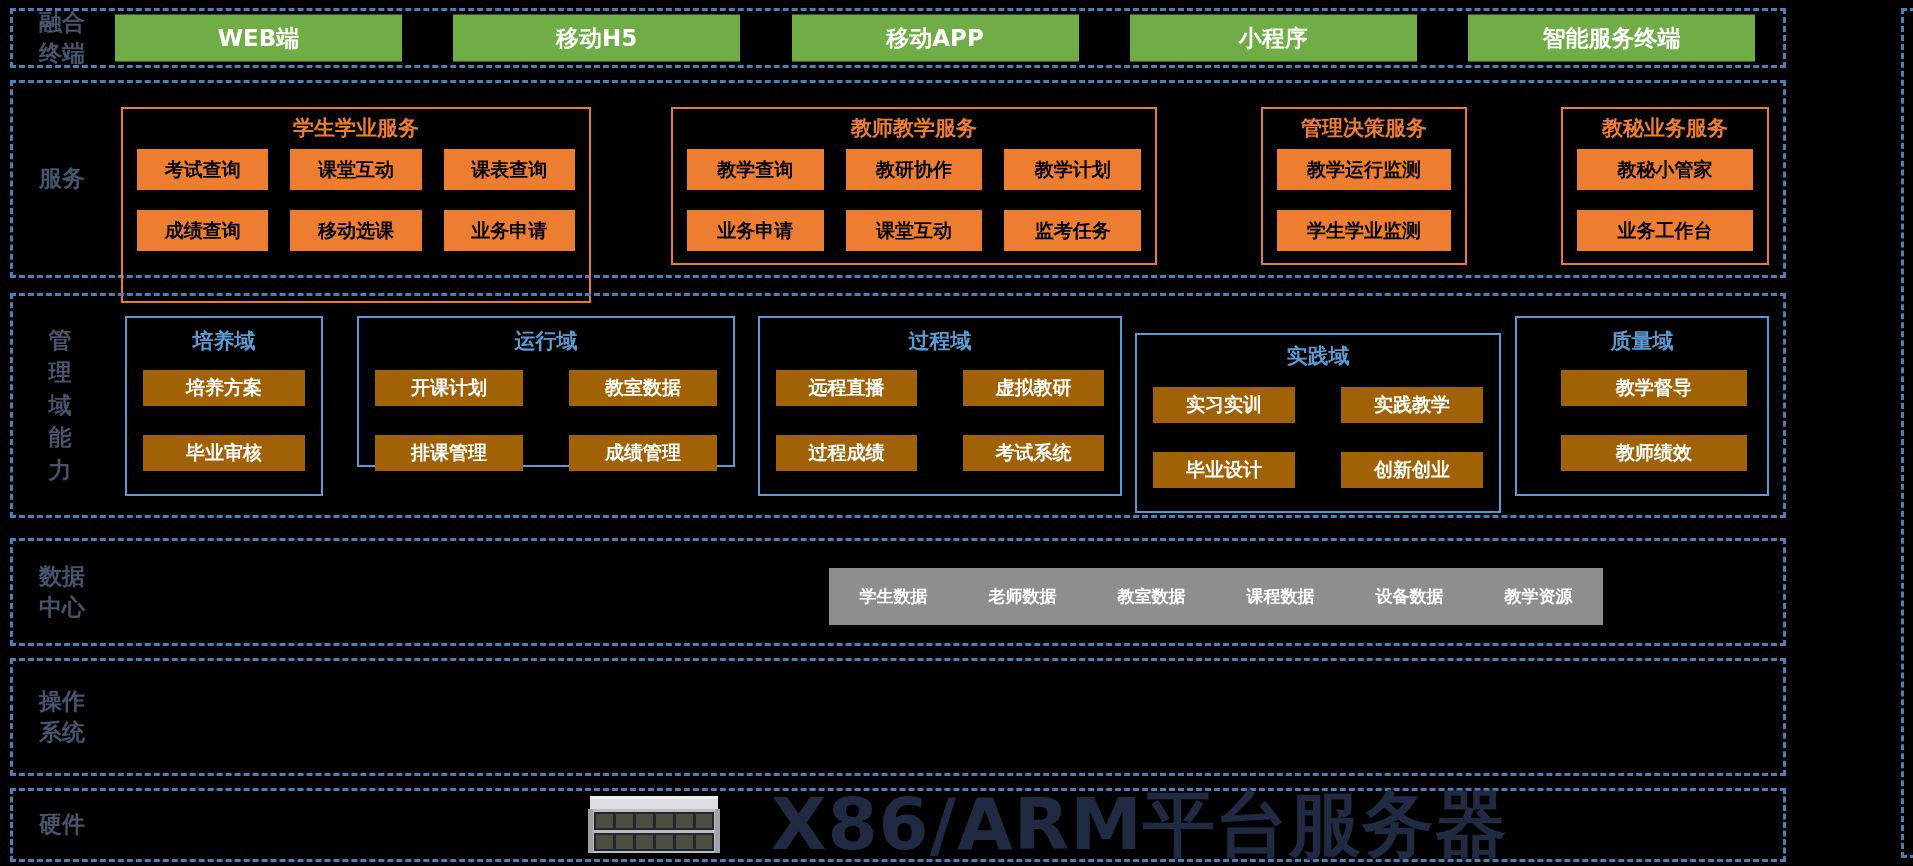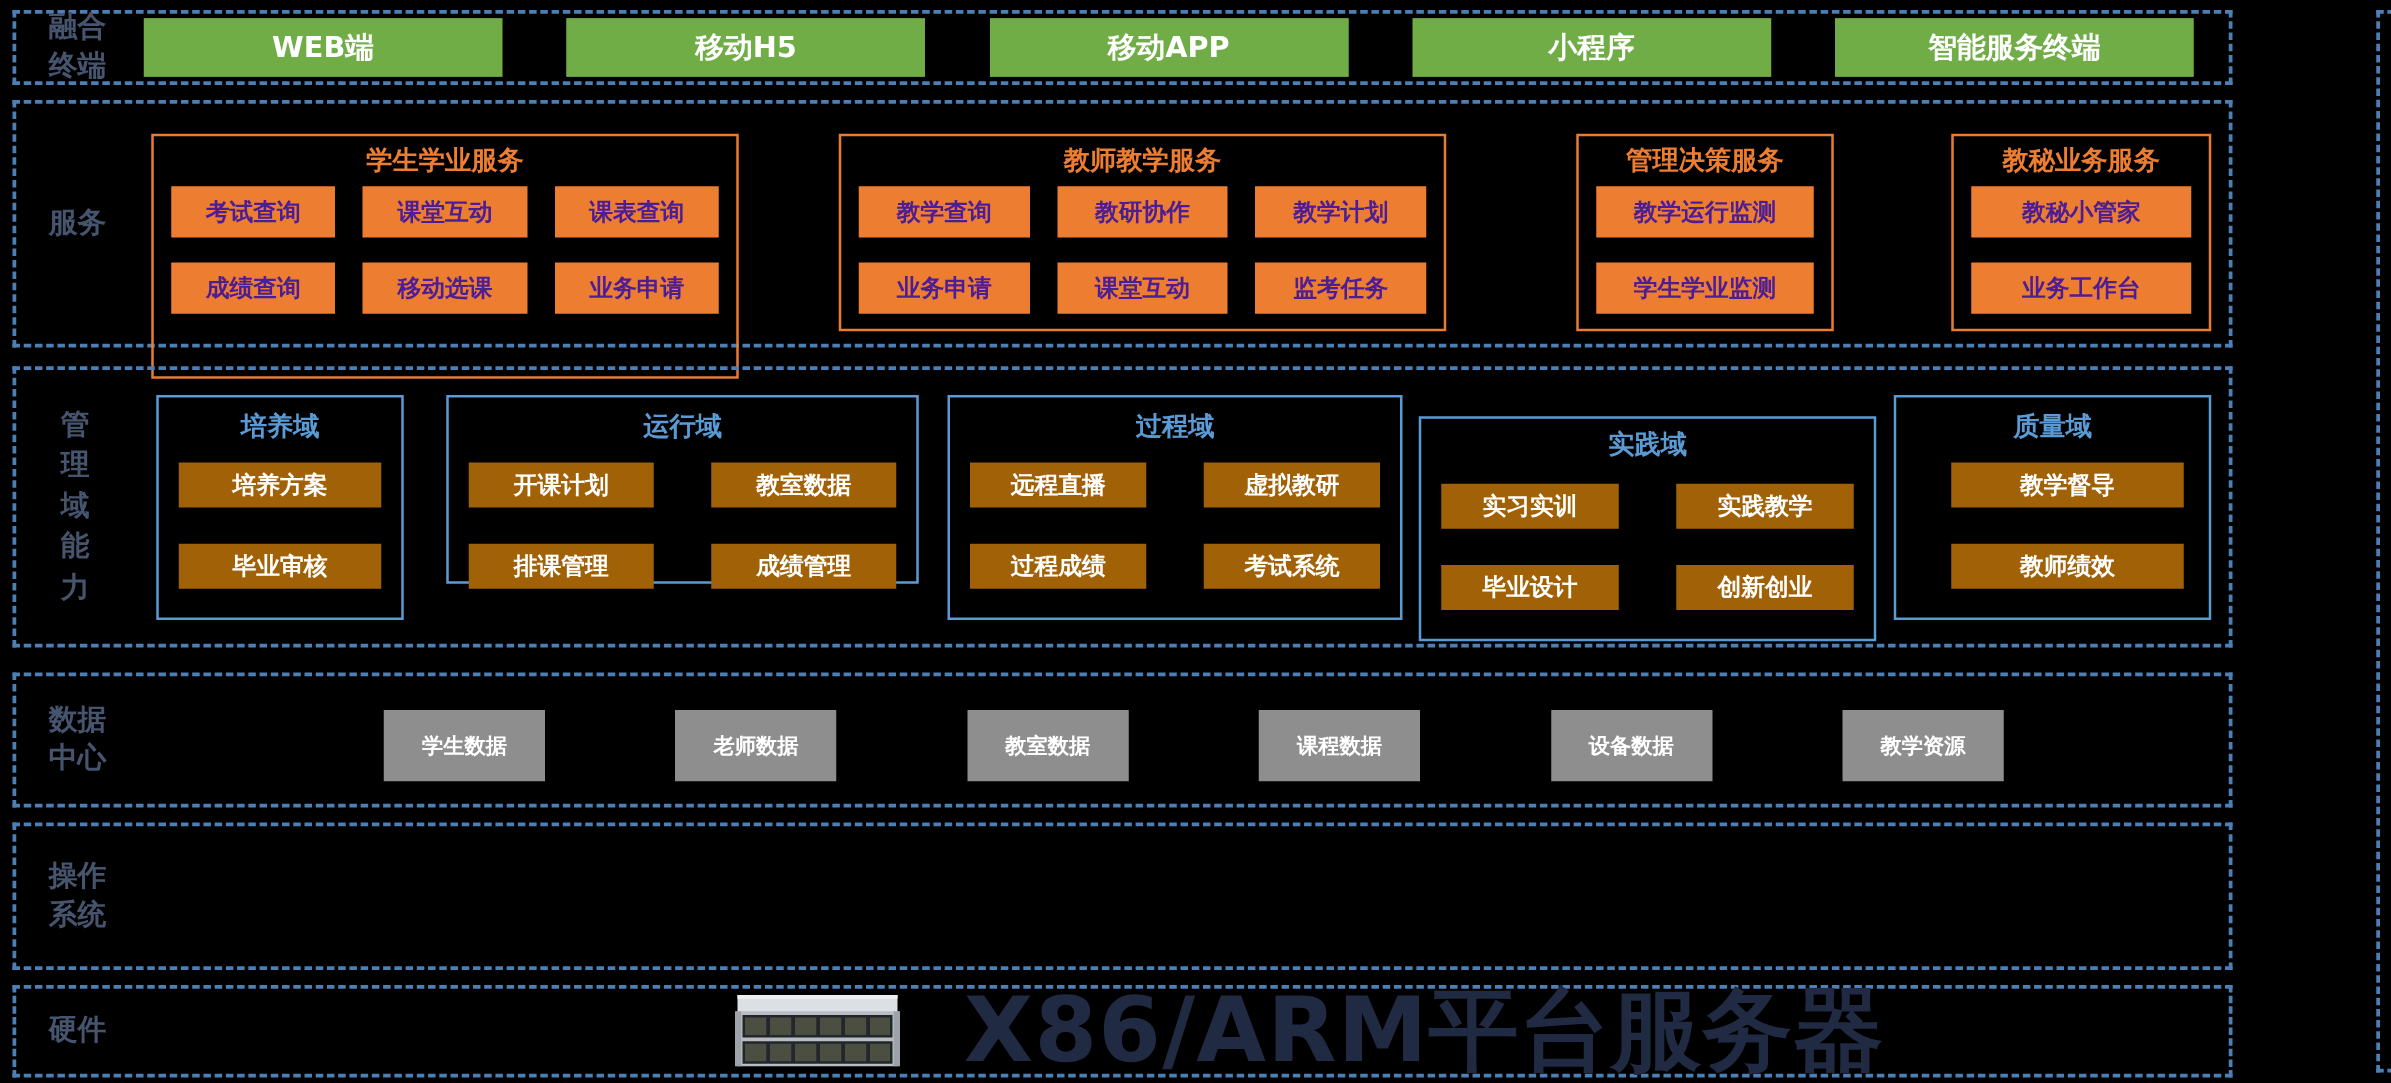--- a/index.html
+++ b/index.html
@@ -16,32 +16,32 @@
   .green-btn{width:287px;height:47px;background:#70AD47;color:#fff;font-weight:bold;
              font-size:23px;display:flex;align-items:center;justify-content:center;}
   
   .svc-group{position:absolute;border:2px solid #E97C30;box-sizing:border-box;}
   .svc-title{height:34px;line-height:30px;overflow:hidden;text-align:center;
              color:#ED7D31;font-weight:bold;font-size:21px;margin:4px 10px 0;}
   .svc-grid{display:grid;column-gap:22px;row-gap:20px;padding:2px 14px 0;}
   .cols3{grid-template-columns:repeat(3,1fr);}
   .cols2{grid-template-columns:repeat(2,1fr);}
   .cols1{grid-template-columns:1fr;}
-  .obox{height:41px;background:#ED7D31;color:#4c1d95;font-weight:bold;font-size:19px;
+  .obox{height:41px;background:#ED7D31;color:#000000;font-weight:bold;font-size:19px;
         display:flex;align-items:center;justify-content:center;white-space:nowrap;}
   
   .dom-group{position:absolute;border:2px solid #5B9BD5;box-sizing:border-box;}
   .dom-title{height:34px;line-height:34px;text-align:center;color:#5B9BD5;
              font-weight:bold;font-size:21px;margin-top:6px;}
   .dom-grid{display:grid;column-gap:46px;row-gap:29px;padding:12px 16px 0;}
   .bbox{height:36px;background:#a16207;color:#fff;font-weight:bold;font-size:19px;
         display:flex;align-items:center;justify-content:center;white-space:nowrap;}
   
   .data-wrap{position:absolute;left:294px;width:1296px;top:27px;
-             display:flex;justify-content:space-between;}
+             display:flex;justify-content:flex-end;}
   .gbox{width:129px;height:57px;background:#8E8E8E;color:#fff;font-weight:bold;
         font-size:17px;display:flex;align-items:center;justify-content:center;}
   
   .server{position:absolute;left:573px;top:4px;}
   .hw-title{position:absolute;left:758px;top:50%;transform:translateY(-50%);
             color:#202A42;font-weight:800;font-size:72px;letter-spacing:1px;
             white-space:nowrap;}
   
   .ext-label{position:absolute;left:50%;transform:translateX(-50%);top:12px;width:54px;
              text-align:center;color:#7E8FA8;font-weight:bold;font-size:23px;line-height:1.35;}

